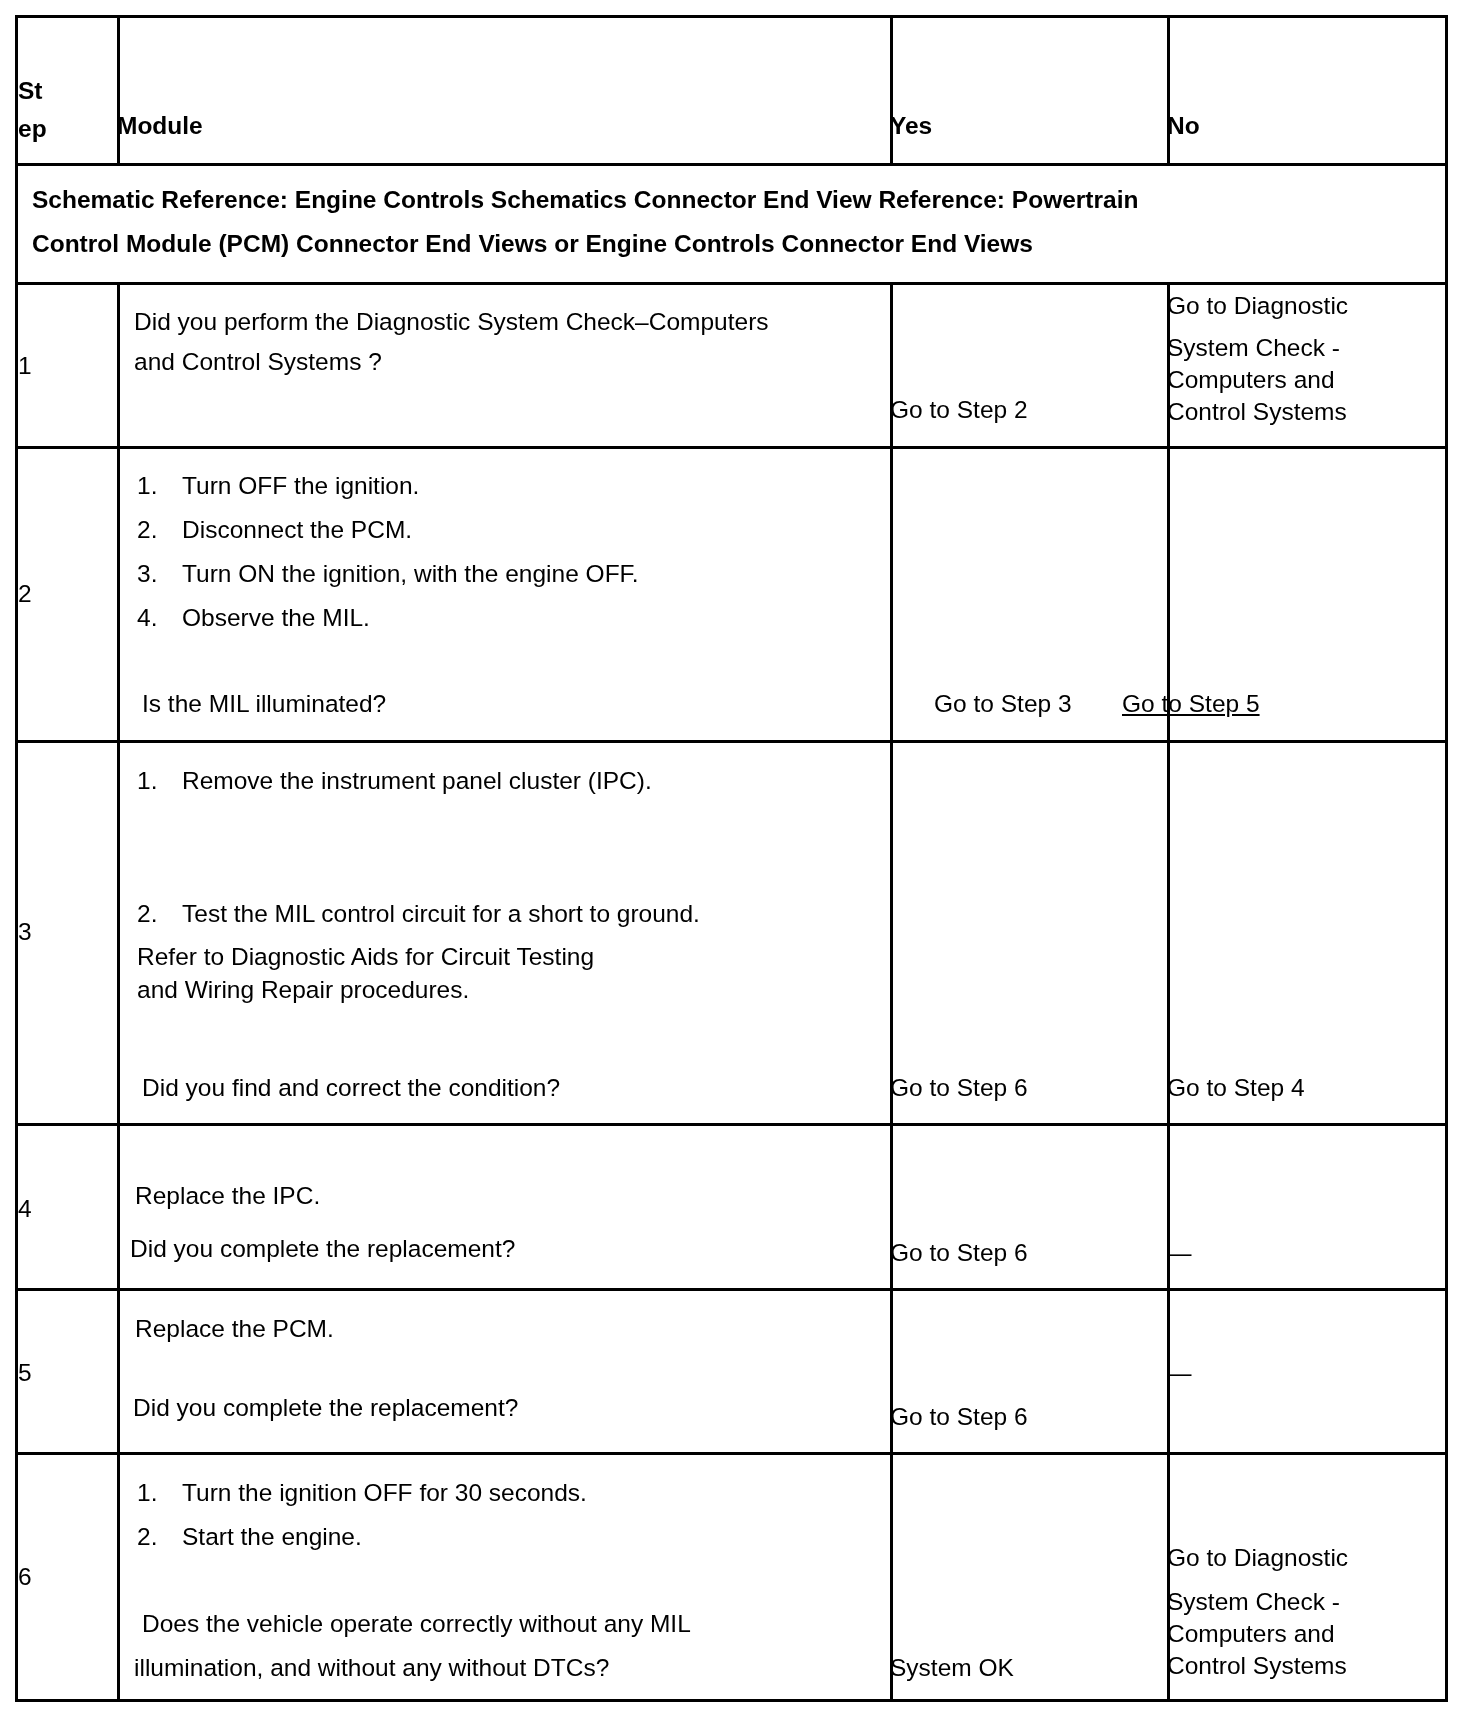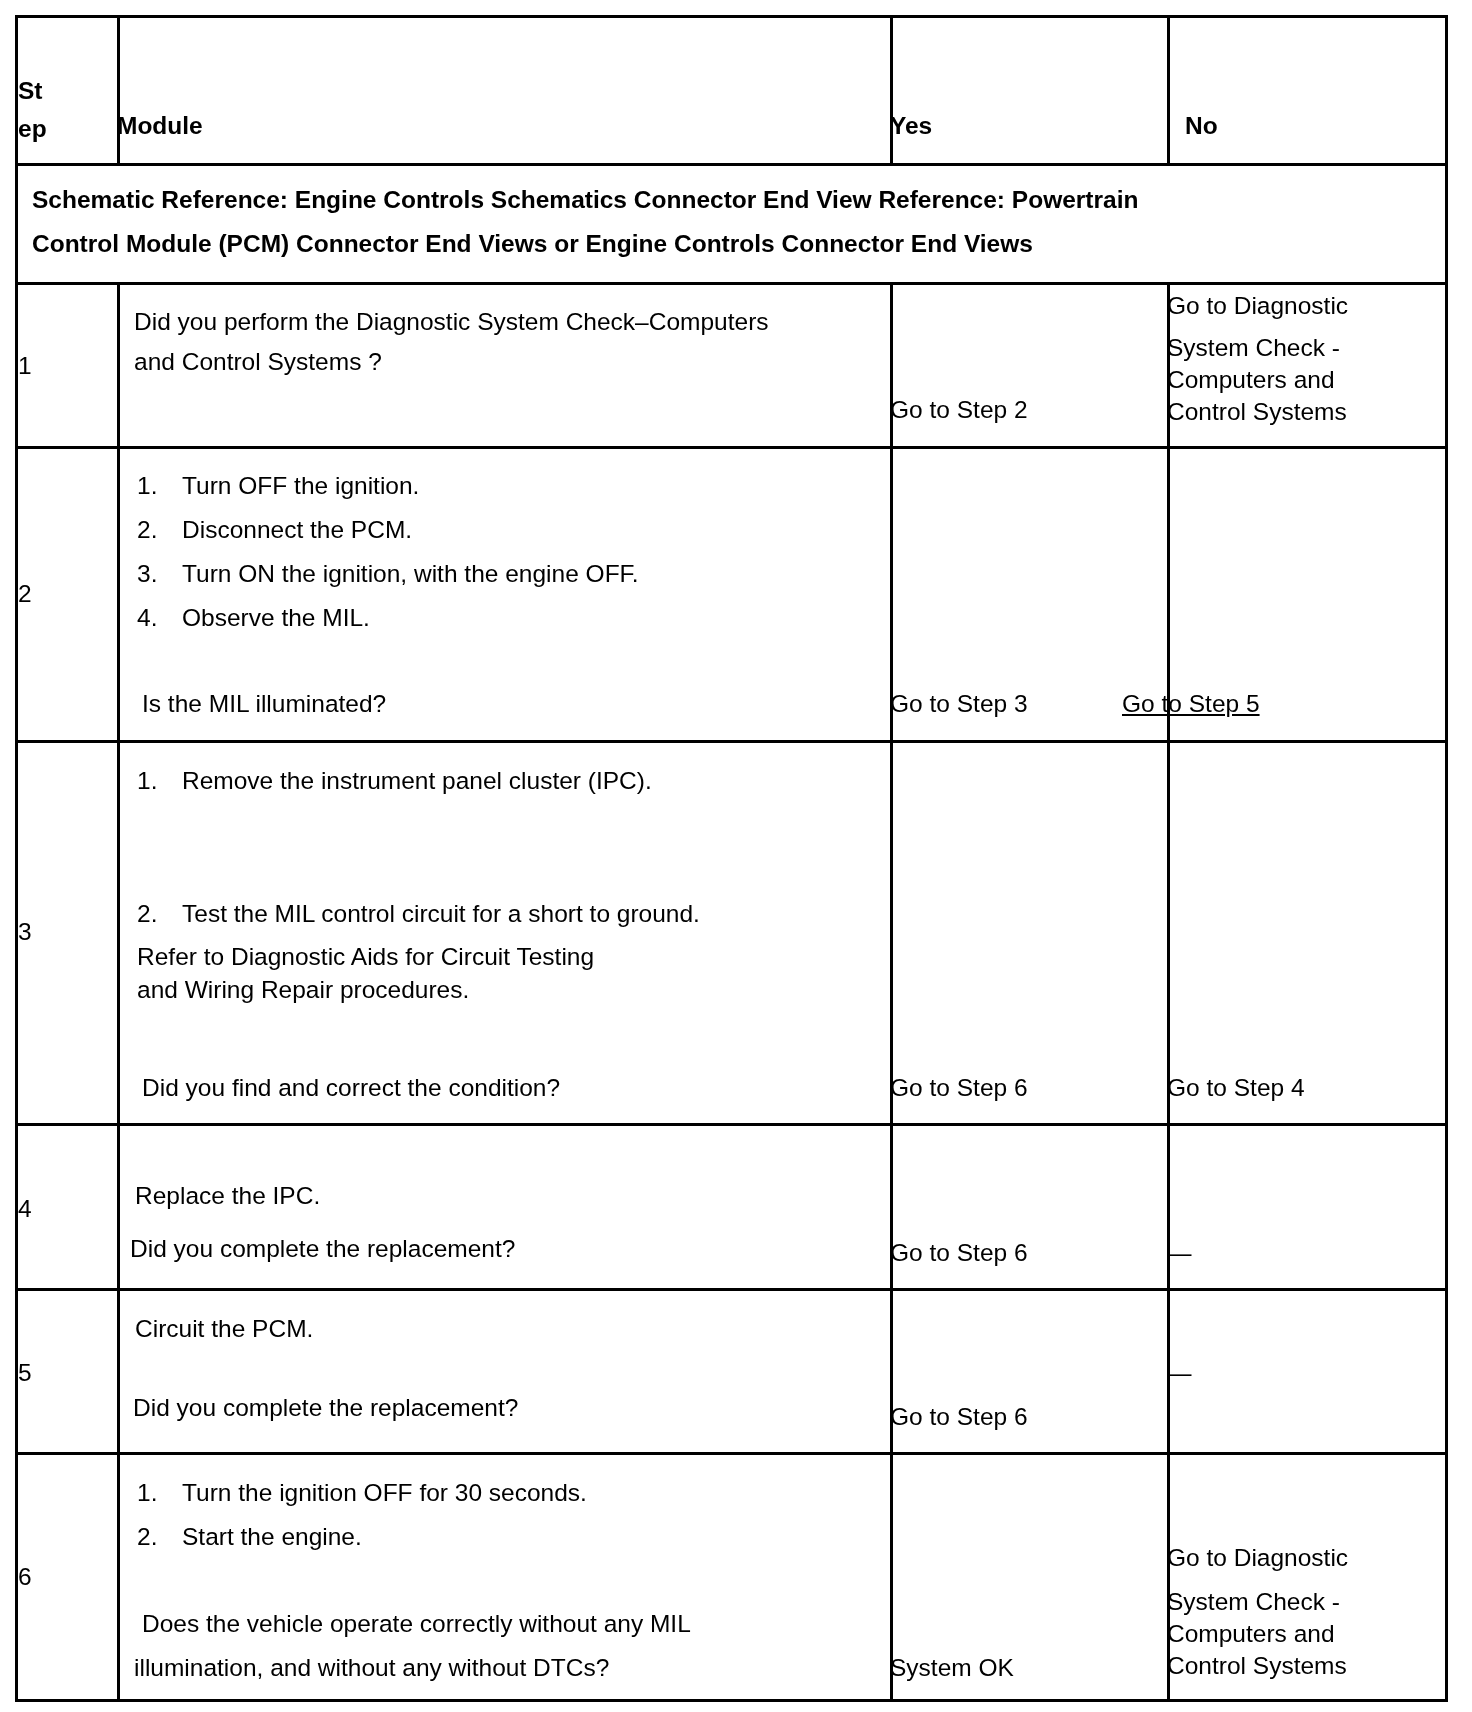--- a/index.html
+++ b/index.html
@@ -34,21 +34,21 @@
   <div class="vline" style="left:872px; top:264px; bottom:0"></div>
   <div class="vline" style="left:1149px; top:264px; bottom:0"></div>
 </div>
 
 <div class="abs b c" style="left:18px; top:72px; width:99px; font-size:24.5px; line-height:38px;">
   <div>St</div>
   <div>ep</div>
 </div>
 <div class="abs b c" style="left:117px; top:112px; width:773px; font-size:24.5px;">Module</div>
 <div class="abs b c" style="left:890px; top:112px; width:256px; font-size:24.5px;">Yes</div>
-<div class="abs b c" style="left:1167px; top:112px; width:259px; font-size:24.5px;margin-left:18px;">No</div>
+<div class="abs b c" style="left:1167px; top:112px; width:259px; font-size:24.5px;">No</div>
 
 <div class="abs b" style="left:32px; top:186px; font-size:24.5px;">Schematic Reference: Engine Controls Schematics Connector End View Reference: Powertrain</div>
 <div class="abs b" style="left:32px; top:230px; font-size:24.5px;text-align:right;">Control Module (PCM) Connector End Views or Engine Controls Connector End Views</div>
 
 <div class="abs c" style="left:18px; top:352px; width:99px; font-size:24.5px;">1</div>
 <div class="abs" style="left:134px; top:308px; font-size:24.5px;">Did you perform the Diagnostic System Check–Computers</div>
 <div class="abs" style="left:134px; top:348px; font-size:24.5px;">and Control Systems ?</div>
 <div class="abs c" style="left:890px; top:396px; width:236px; font-size:24.5px;">Go to Step 2</div>
 <div class="abs c" style="left:1167px; top:290px; width:264px; font-size:24.5px; line-height:32px;">
   <div style="margin-bottom:10px">Go to Diagnostic</div>
@@ -60,42 +60,42 @@
 <div class="abs c" style="left:18px; top:580px; width:95px; font-size:24.5px;">2</div>
 <div class="abs" style="left:137px; top:472px; font-size:24.5px;">1.</div>
 <div class="abs" style="left:182px; top:472px; font-size:24.5px;">Turn OFF the ignition.</div>
 <div class="abs" style="left:137px; top:516px; font-size:24.5px;">2.</div>
 <div class="abs" style="left:182px; top:516px; font-size:24.5px;">Disconnect the PCM.</div>
 <div class="abs" style="left:137px; top:560px; font-size:24.5px;">3.</div>
 <div class="abs" style="left:182px; top:560px; font-size:24.5px;">Turn ON the ignition, with the engine OFF.</div>
 <div class="abs" style="left:137px; top:604px; font-size:24.5px;">4.</div>
 <div class="abs" style="left:182px; top:604px; font-size:24.5px;">Observe the MIL.</div>
 <div class="abs" style="left:142px; top:690px; font-size:24.5px;">Is the MIL illuminated?</div>
-<div class="abs c" style="left:890px; top:690px; width:236px; font-size:24.5px;">Go to Step 3</div>
+<div class="abs c" style="left:890px; top:690px; width:236px; font-size:24.5px;padding-left:44px;">Go to Step 3</div>
 <div class="abs c" style="left:1122px; top:690px; width:264px; font-size:24.5px;text-decoration:underline;">Go to Step 5</div>
 
 <div class="abs c" style="left:18px; top:918px; width:99px; font-size:24.5px;">3</div>
 <div class="abs" style="left:137px; top:767px; font-size:24.5px;">1.</div>
 <div class="abs" style="left:182px; top:767px; font-size:24.5px;">Remove the instrument panel cluster (IPC).</div>
 <div class="abs" style="left:137px; top:900px; font-size:24.5px;">2.</div>
 <div class="abs" style="left:182px; top:900px; font-size:24.5px;">Test the MIL control circuit for a short to ground.</div>
 <div class="abs" style="left:137px; top:943px; font-size:24.5px;">Refer to Diagnostic Aids for Circuit Testing</div>
 <div class="abs" style="left:137px; top:976px; font-size:24.5px;">and Wiring Repair procedures.</div>
 <div class="abs" style="left:142px; top:1074px; font-size:24.5px;">Did you find and correct the condition?</div>
 <div class="abs c" style="left:890px; top:1074px; width:236px; font-size:24.5px;">Go to Step 6</div>
 <div class="abs c" style="left:1167px; top:1074px; width:264px; font-size:24.5px;">Go to Step 4</div>
 
 <div class="abs c" style="left:18px; top:1195px; width:99px; font-size:24.5px;">4</div>
 <div class="abs" style="left:135px; top:1151px; font-size:24.5px;margin-top:31px;">Replace the IPC.</div>
 <div class="abs" style="left:130px; top:1235px; font-size:24.5px;">Did you complete the replacement?</div>
 <div class="abs c" style="left:890px; top:1239px; width:236px; font-size:24.5px;">Go to Step 6</div>
 <div class="abs c" style="left:1167px; top:1239px; width:264px; font-size:24.5px;">—</div>
 
 <div class="abs c" style="left:18px; top:1359px; width:99px; font-size:24.5px;">5</div>
-<div class="abs" style="left:135px; top:1315px; font-size:24.5px;">Circuit the PCM.</div>
+<div class="abs" style="left:135px; top:1315px; font-size:24.5px;">Replace the PCM.</div>
 <div class="abs" style="left:133px; top:1394px; font-size:24.5px;">Did you complete the replacement?</div>
 <div class="abs c" style="left:890px; top:1403px; width:236px; font-size:24.5px;">Go to Step 6</div>
 <div class="abs c" style="left:1167px; top:1359px; width:264px; font-size:24.5px;">—</div>
 
 <div class="abs c" style="left:18px; top:1563px; width:99px; font-size:24.5px;">6</div>
 <div class="abs" style="left:137px; top:1479px; font-size:24.5px;">1.</div>
 <div class="abs" style="left:182px; top:1479px; font-size:24.5px;">Turn the ignition OFF for 30 seconds.</div>
 <div class="abs" style="left:137px; top:1523px; font-size:24.5px;">2.</div>
 <div class="abs" style="left:182px; top:1523px; font-size:24.5px;">Start the engine.</div>
 <div class="abs" style="left:142px; top:1610px; font-size:24.5px;">Does the vehicle operate correctly without any MIL</div>

